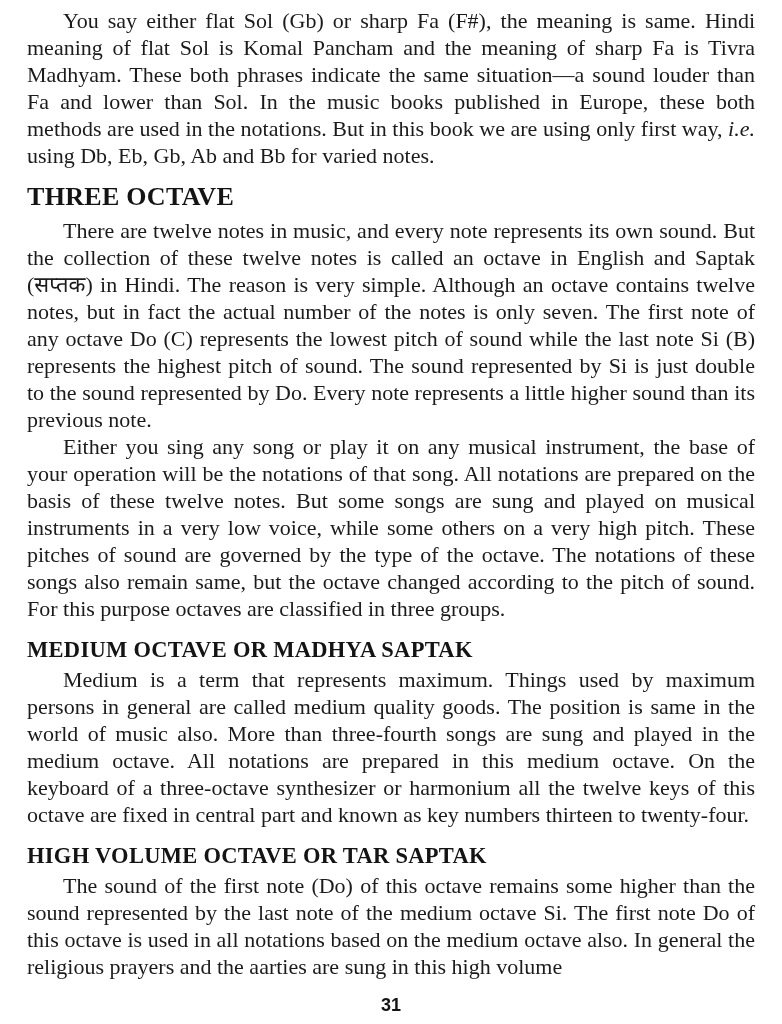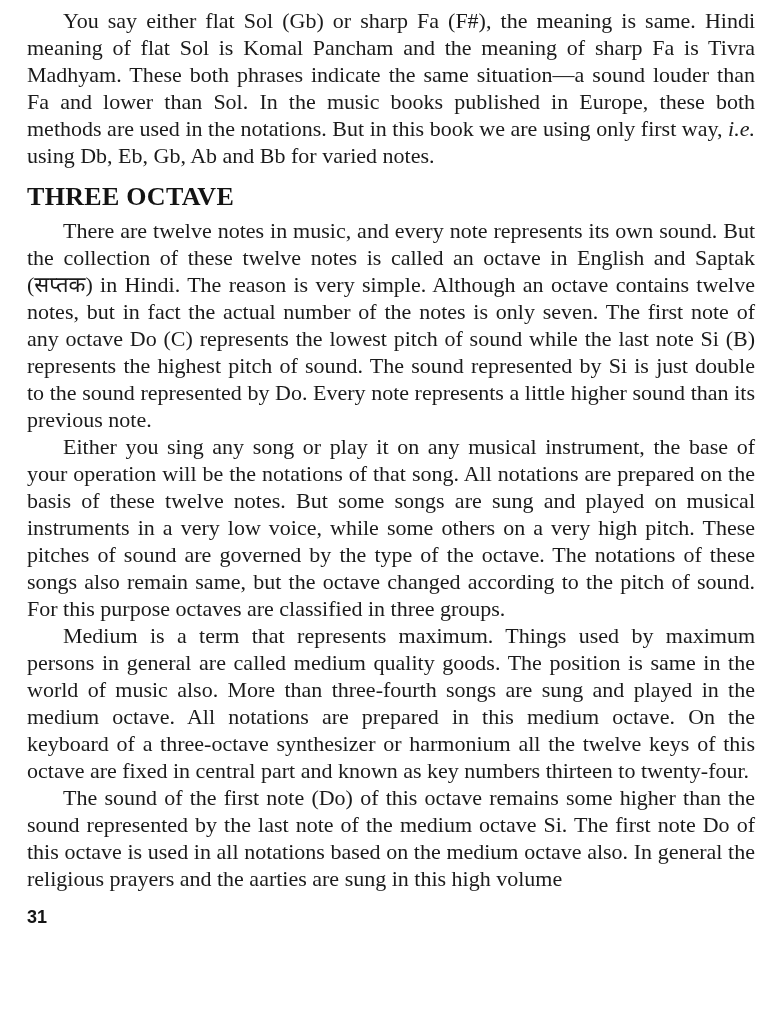--- a/index.html
+++ b/index.html
@@ -41,41 +41,43 @@
     margin: 15px 0 3px 0;
     font-size: 22.5px;
     line-height: 26px;
     font-weight: bold;
     color: #141414;
     letter-spacing: 0.3px;
   }
   .italic { font-style: italic; }
   .page-number {
     margin-top: 15px;
-    text-align: left;
+    text-align: center;
     font-family: "Liberation Sans", sans-serif;
     font-weight: bold;
     font-size: 18px;
     color: #141414;
   }
 </style>
 </head>
 <body>
 
 <div class="page">
 
   <p class="body-par"><span>You say either flat Sol (Gb) or sharp Fa (F#), the meaning is same. Hindi meaning of flat Sol is Komal Pancham and the meaning of sharp Fa is Tivra Madhyam. These both phrases indicate the same situation—a sound louder than Fa and lower than Sol. In the music books published in Europe, these both methods are used in the notations. But in this book we are using only first way, </span><span class="italic">i.e.</span><span> using Db, Eb, Gb, Ab and Bb for varied notes.</span></p>
 
   <h1 class="heading-large">THREE OCTAVE</h1>
 
   <p class="body-par">There are twelve notes in music, and every note represents its own sound. But the collection of these twelve notes is called an octave in English and Saptak (सप्तक) in Hindi. The reason is very simple. Although an octave contains twelve notes, but in fact the actual number of the notes is only seven. The first note of any octave Do (C) represents the lowest pitch of sound while the last note Si (B) represents the highest pitch of sound. The sound represented by Si is just double to the sound represented by Do. Every note represents a little higher sound than its previous note.</p>
 
   <p class="body-par">Either you sing any song or play it on any musical instrument, the base of your operation will be the notations of that song. All notations are prepared on the basis of these twelve notes. But some songs are sung and played on musical instruments in a very low voice, while some others on a very high pitch.  These pitches of sound are governed by the type of the octave. The notations of these songs also remain same, but the octave changed according to the pitch of sound. For this purpose octaves are classified in three groups.</p>
 
+  <h2 class="heading-small">MEDIUM OCTAVE OR MADHYA SAPTAK</h2>
 
   <p class="body-par">Medium is a term that represents maximum. Things used by maximum persons in general are called medium quality goods. The position is same in the world of music also. More than three-fourth songs are sung and played in the medium octave. All notations are prepared in this medium octave. On the keyboard of a three-octave synthesizer or harmonium all the twelve keys of this octave are fixed in central part and known as key numbers thirteen to twenty-four.</p>
 
+  <h2 class="heading-small">HIGH VOLUME OCTAVE OR TAR SAPTAK</h2>
 
   <p class="body-par">The sound of the first note (Do) of this octave remains some higher than the sound represented by the last note of the medium octave Si. The first note Do of this octave is used in all notations based on the medium octave also. In general the religious prayers and the aarties are sung in this high volume</p>
 
   <div class="page-number">31</div>
 
 </div>
 
 </body></html>

